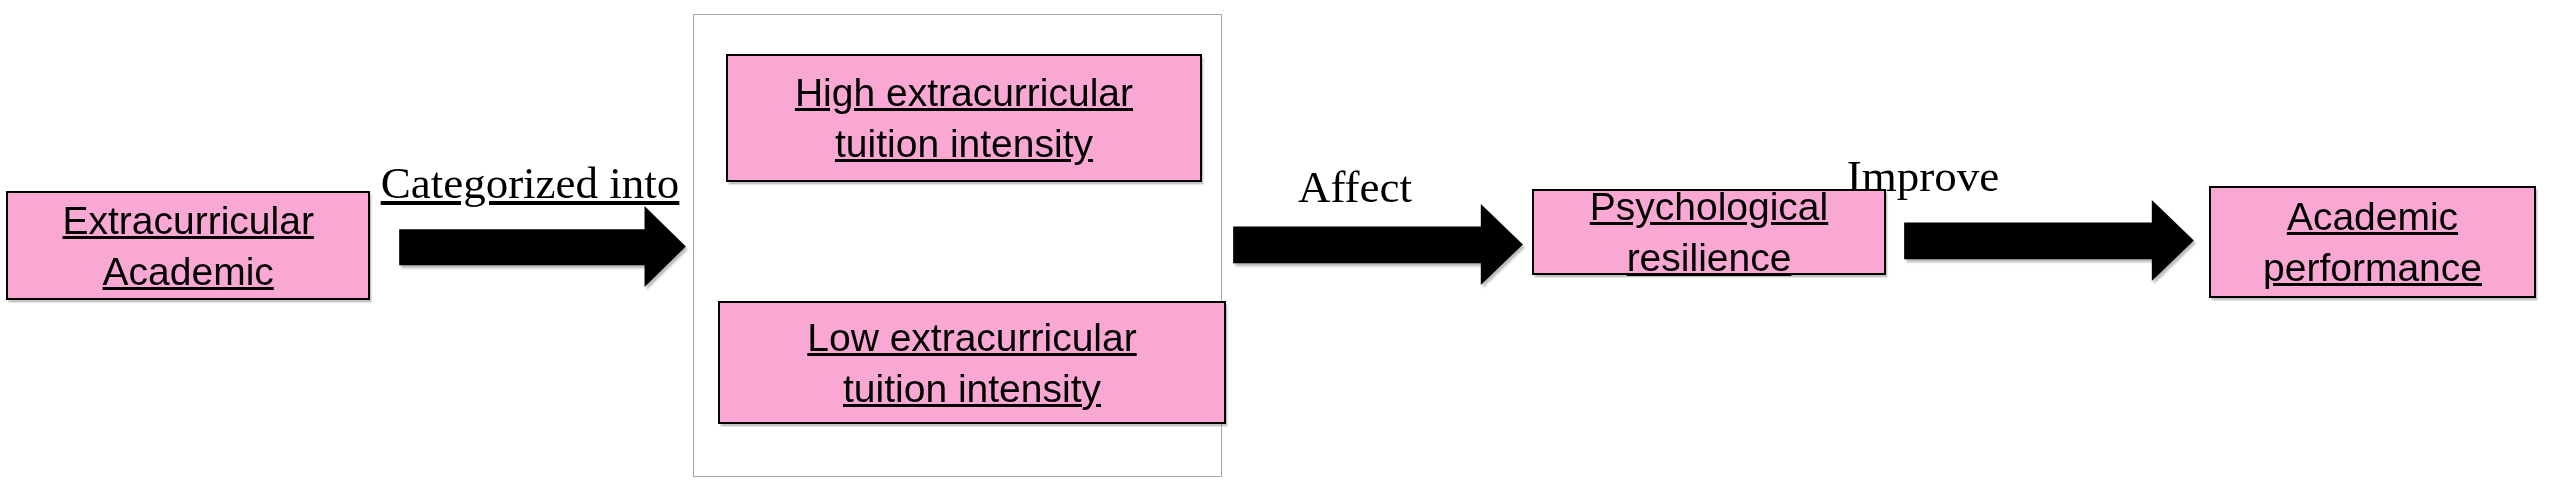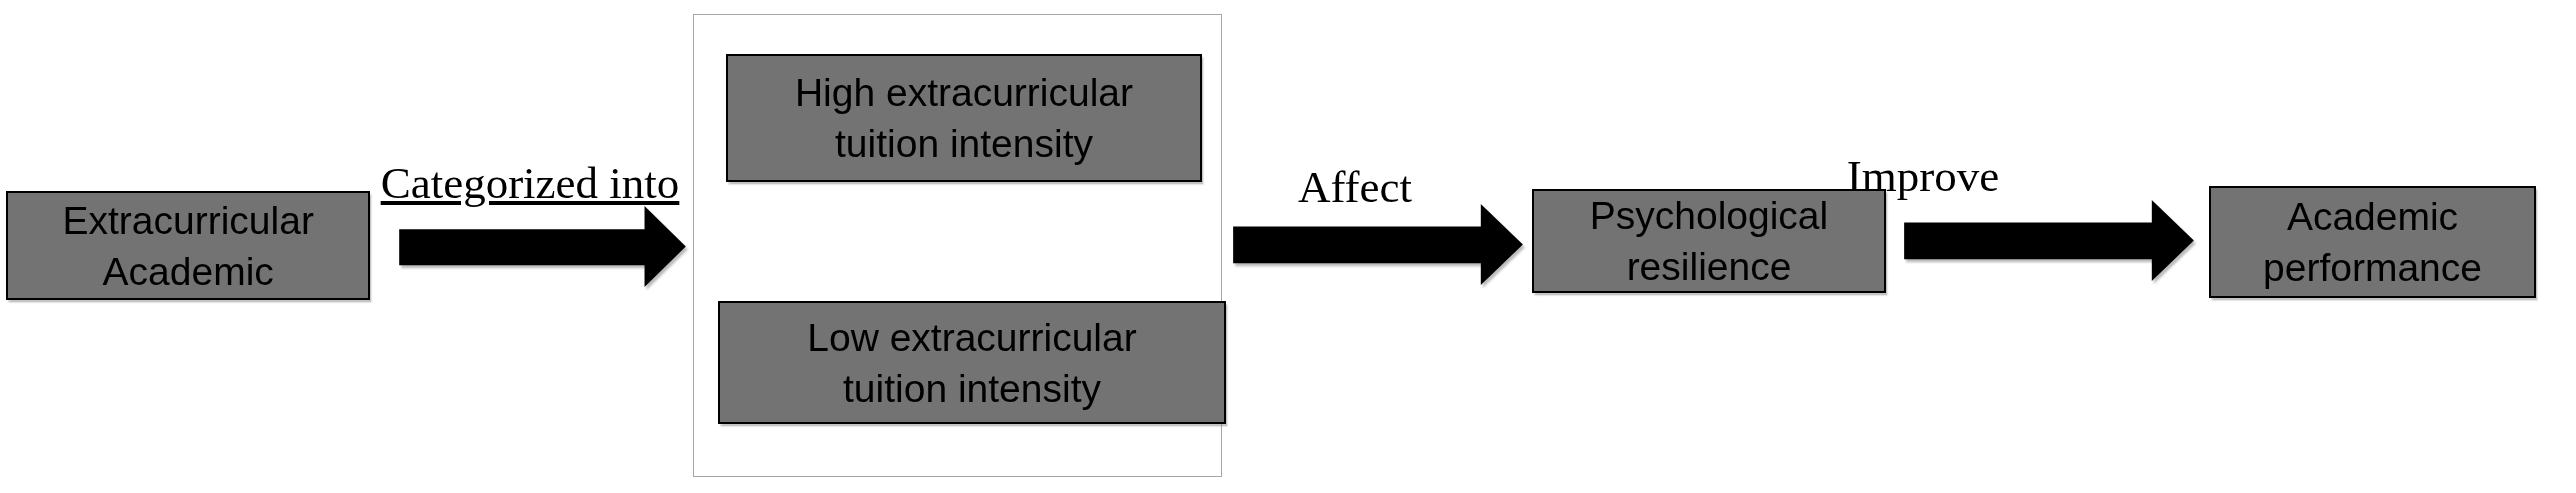--- a/index.html
+++ b/index.html
@@ -15,48 +15,49 @@
     position: relative;
     width: 2576px;
     height: 494px;
     background: #ffffff;
   }
   
   .node {
     position: absolute;
     box-sizing: border-box;
     border: 2.3px solid #000000;
-    background: #737373;
+    background: #f9a8d4;
     display: flex;
     align-items: center;
     justify-content: center;
     text-align: center;
     color: #000000;
     font-size: 39px;
     line-height: 51px;
     box-shadow: 2.3px 3.1px 1.6px rgba(125,125,125,0.45);
+    text-decoration: underline;
   }
   .node span { display: inline-block; }
 
   .node-source   { left: 6.2px;    top: 191px; width: 364px; height: 109px; }
   .node-source span { max-width: 343px; }
 
   .group-container {
     position: absolute;
     box-sizing: border-box;
     left: 693px; top: 14px; width: 529px; height: 463px;
     border: 1.6px solid #a6a6a6;
     background: #ffffff;
   }
   .node-high { left: 726px;  top: 54px;  width: 476px; height: 128px; }
   .node-high span { max-width: 437px; }
   .node-low  { left: 718px;  top: 301px; width: 508px; height: 123px; }
   .node-low span { max-width: 437px; }
 
-  .node-mediator { left: 1532px; top: 189px; width: 354px; height: 104px; }
+  .node-mediator { left: 1532px; top: 189px; width: 354px; height: 86px; }
   .node-mediator span { max-width: 300px; }
 
   .node-outcome  { left: 2209px; top: 186px; width: 327px; height: 112px; }
   .node-outcome span { max-width: 312px; }
 
   
   .edge-label {
     position: absolute;
     transform: translateX(-50%);
     font-family: "Liberation Serif", serif;

